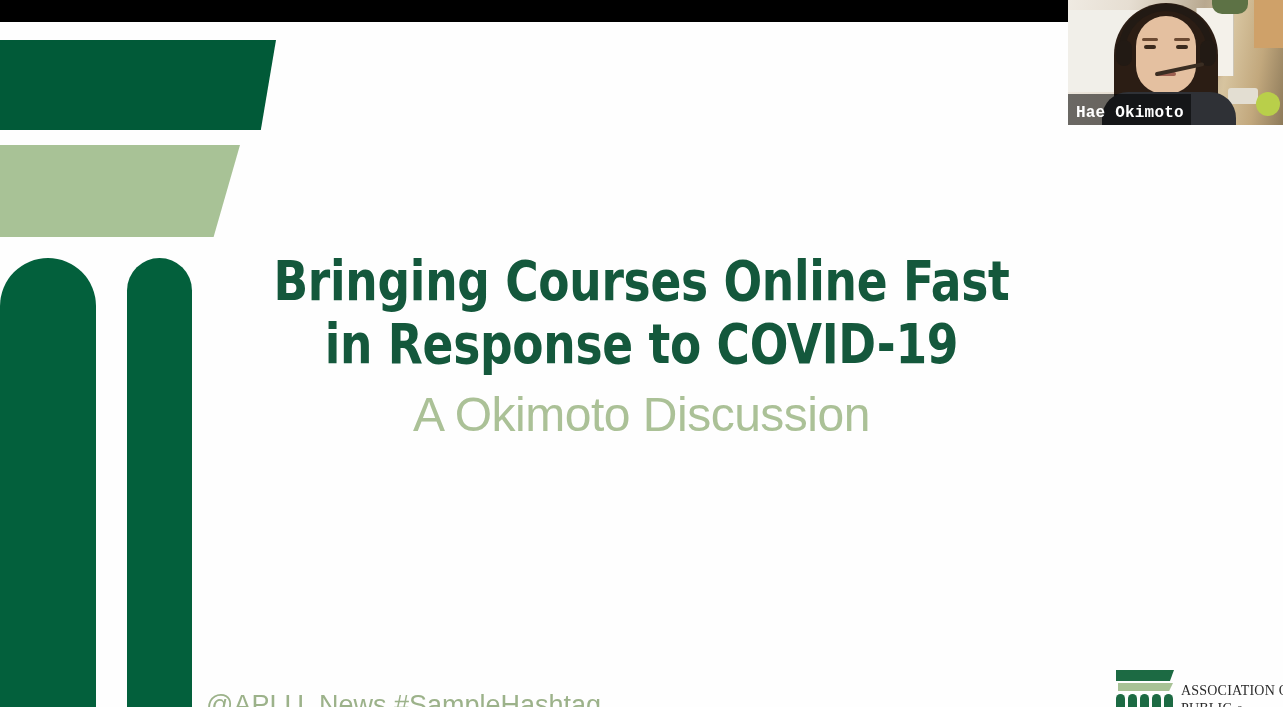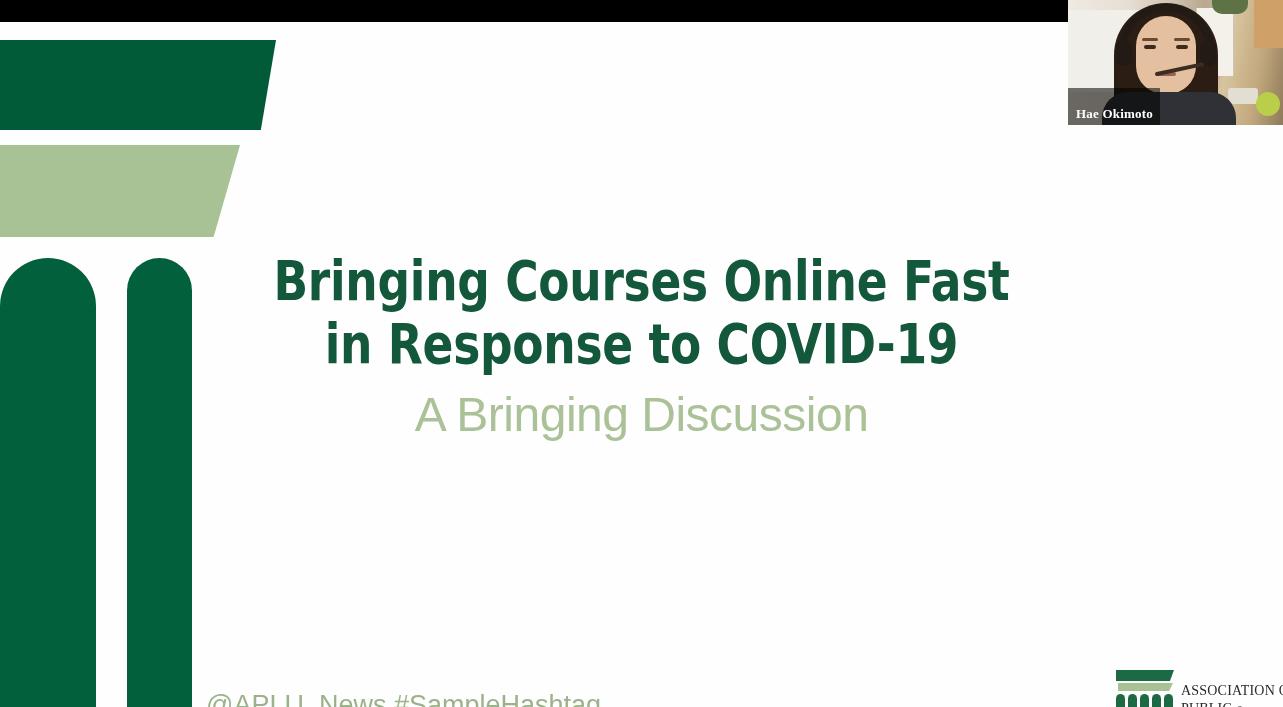--- a/index.html
+++ b/index.html
@@ -215,25 +215,25 @@
   .vid-ball{
     position:absolute; left:188px; top:92px; width:24px; height:24px;
     background:#b9cf4a; border-radius:50%;
   }
   .vid-obj{
     position:absolute; left:160px; top:88px; width:30px; height:16px;
     background:#e3ded2; border-radius:3px;
   }
   .vid-name{
     position:absolute; left:0; bottom:0;
-    padding:18px 7px 3px 8px;
+    padding:10px 7px 3px 8px;
     background:rgba(0,0,0,0.55);
     color:#ffffff;
-    font-family:Liberation Serif, serif;
-    font-size:13px;
+    font-family:Liberation Mono, monospace;
+    font-size:16px;
     font-weight:bold;
     letter-spacing:0.2px;
     white-space:nowrap;
   }
 </style>
 </head>
 <body>
 
 <div id="screen">
 
@@ -244,21 +244,21 @@
     <div class="trap-dark"></div>
     <div class="trap-sage"></div>
     <div class="col col-1"></div>
     <div class="col col-2"></div>
 
     <div class="title">
       <span class="tline">Bringing Courses Online Fast</span>
       <span class="tline">in Response to COVID-19</span>
     </div>
 
-    <div class="subtitle">A Bringing Discussion</div>
+    <div class="subtitle">A Okimoto Discussion</div>
 
 
     <div class="hashtag">@APLU_News   #SampleHashtag</div>
 
     <div class="logo">
       <div class="logo-mark">
         <div class="logo-cap-dark"></div>
         <div class="logo-cap-sage"></div>
         <div class="logo-pillar lp1"></div>
         <div class="logo-pillar lp2"></div>

